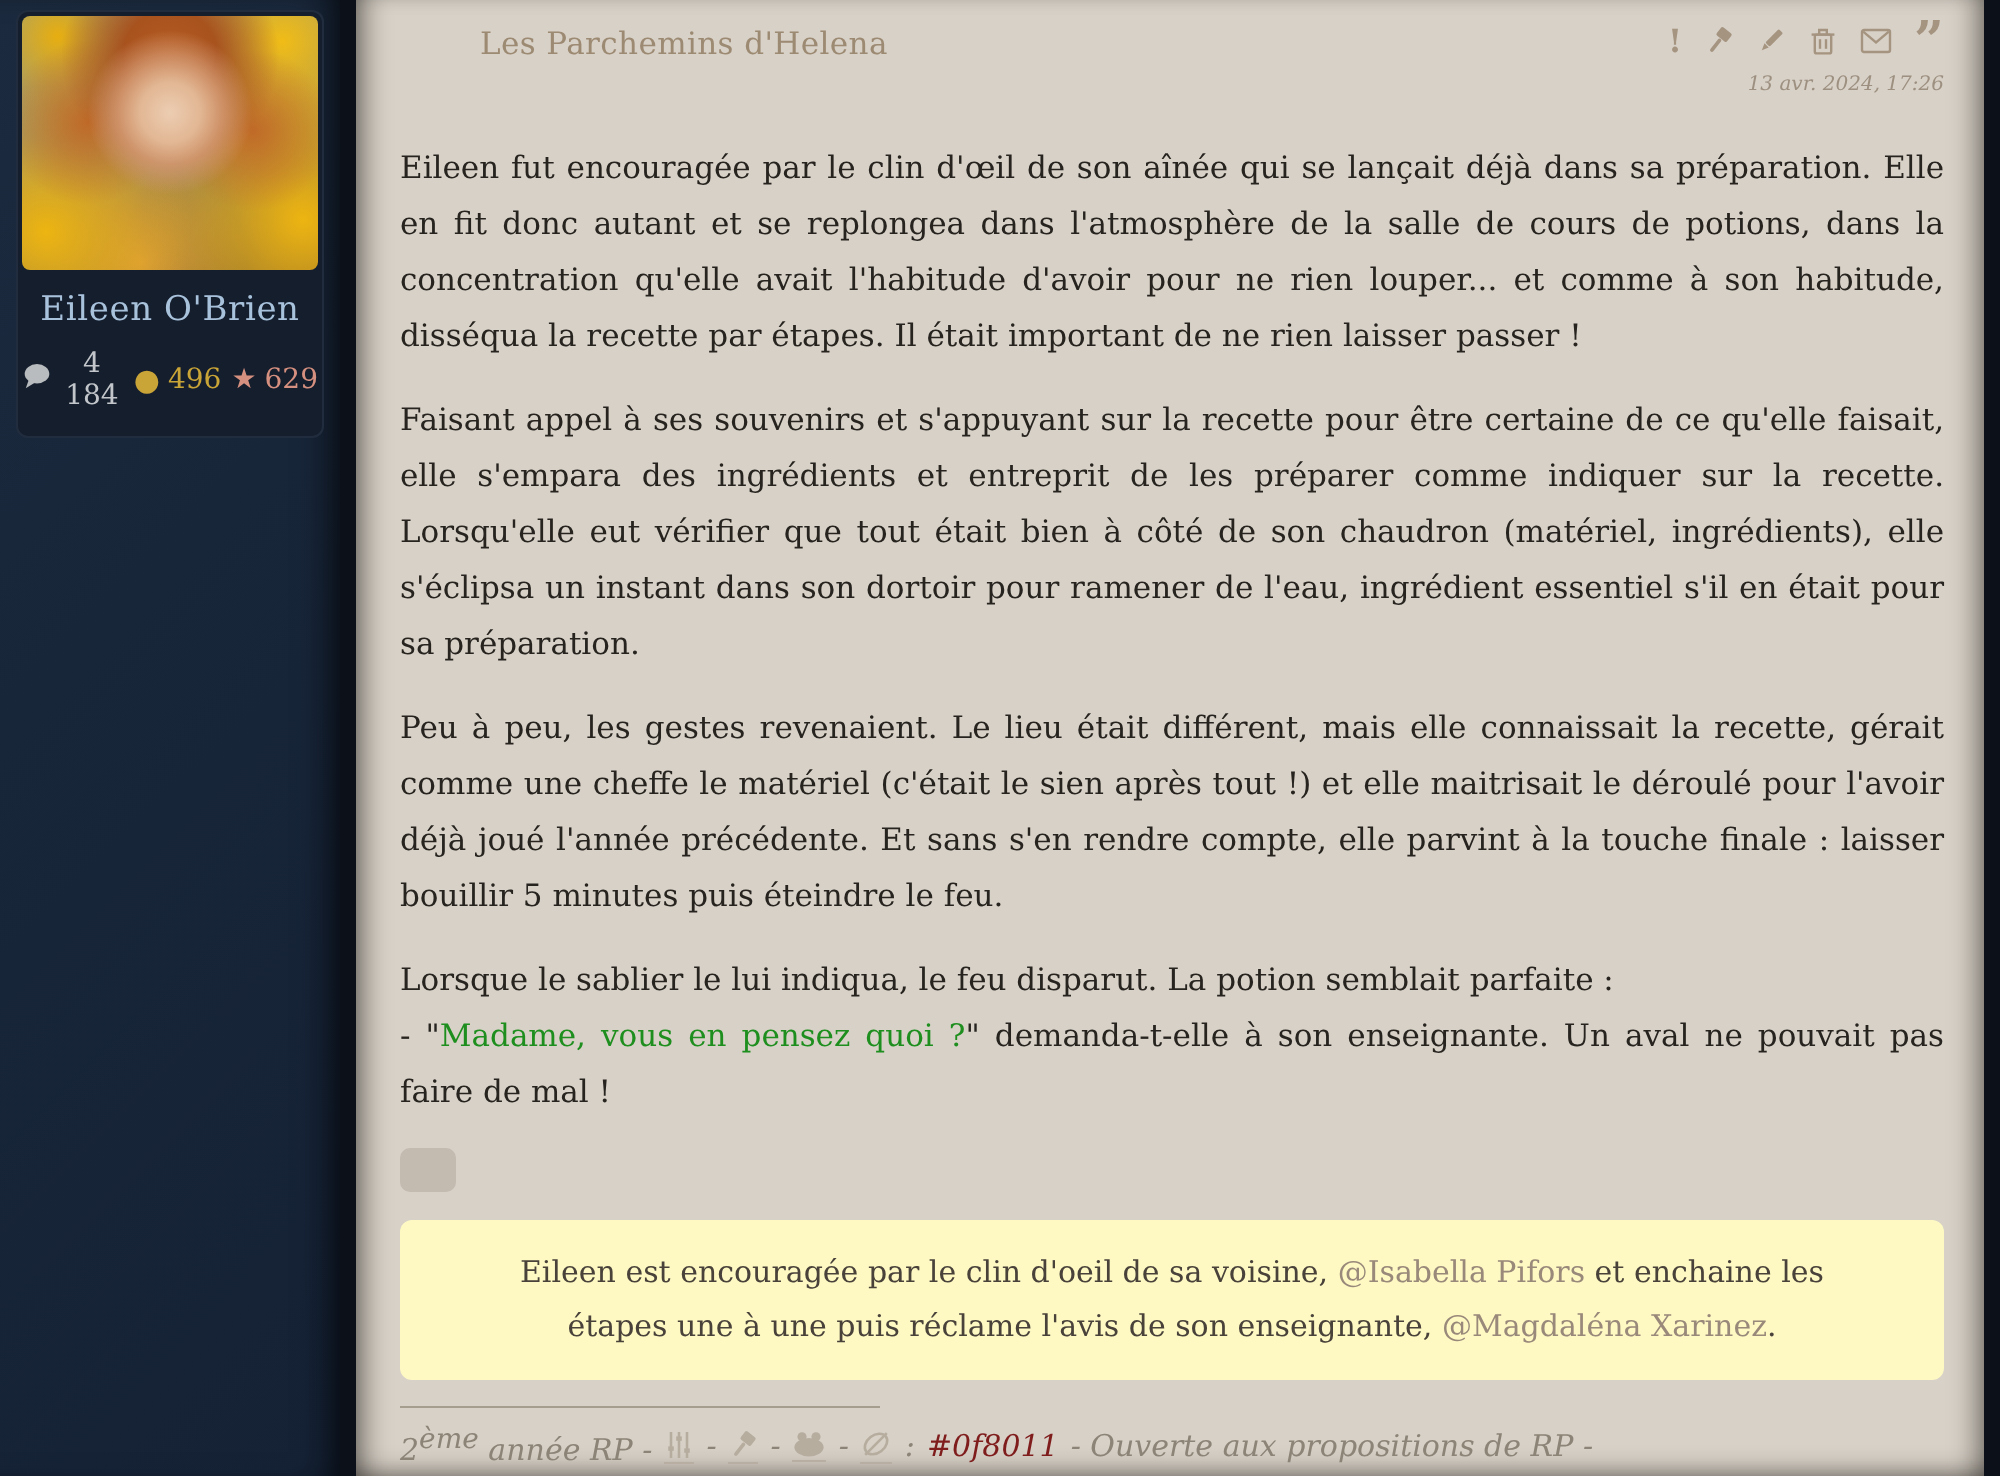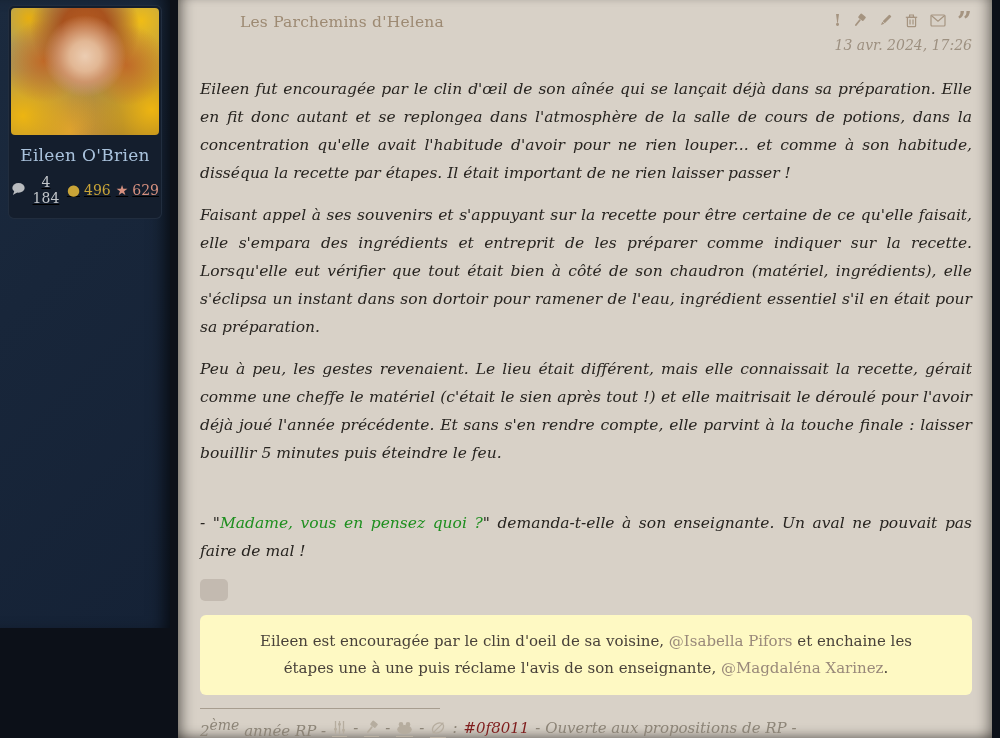--- a/index.html
+++ b/index.html
@@ -5,21 +5,21 @@
   * { margin:0; padding:0; box-sizing:border-box; }
   html,body { width:1000px; height:738px; overflow:hidden; }
   body {
     background:#0c1018;
     font-family:"DejaVu Serif","Liberation Serif",serif;
     position:relative;
   }
 
   
   .sidebar {
-    position:absolute; left:0; top:0; width:170px; height:628px;
+    position:absolute; left:0; top:0; width:170px; height:738px;
     background:linear-gradient(135deg,#1b2a3e 0%,#18263a 40%,#152236 100%);
     box-shadow:inset -14px 0 18px -10px rgba(0,0,0,0.75);
   }
   .profile-card {
     position:absolute; left:8px; top:5px; width:154px;
     background:#141e2d;
     border:1px solid rgba(160,190,220,0.10);
     border-radius:6px;
     padding:2px 2px 12px 2px;
     text-align:center;
@@ -40,21 +40,21 @@
       linear-gradient(160deg,#7d9aa6 0%, #9a8a60 50%, #7b5a33 100%);
   }
   .username {
     margin-top:10px; font-size:17px; color:#a9c2dc; letter-spacing:0.3px;
   }
   .rank {
     margin:6px 8px 0 8px; font-size:14px; line-height:20px; color:#7e95ad;
   }
   .stats {
     margin-top:9px; display:flex; justify-content:center; align-items:center;
-    gap:5px; font-size:14px;text-decoration:underline;
+    gap:5px; font-size:14px;
   }
   .stat { display:flex; align-items:center; gap:4px; }
   .stat-posts { color:#c2c6ca; }
   .stat-coins { color:#c9a437; }
   .stat-stars { color:#d6907f; }
   .coin-glyph { color:#c9a437; font-size:15px; line-height:1; }
   .star-glyph { color:#d6907f; font-size:14px; line-height:1; }
 
   
   .main {
@@ -68,24 +68,24 @@
     overflow:hidden;
   }
   .post-header { display:flex; justify-content:space-between; align-items:flex-start;margin-left:40px; }
   .post-title { font-size:15.5px; color:#9d8a73; font-weight:normal; letter-spacing:0.2px; }
   .post-actions { display:flex; align-items:center; gap:11px; color:#a59480; }
   .action { cursor:pointer; display:flex; align-items:center; }
   .action svg { display:block; }
   .excl-glyph { font-weight:bold; font-size:16px; line-height:14px; color:#a59480; }
   .quote-glyph { font-weight:bold; font-size:26px; line-height:12px; color:#a59480; font-family:"DejaVu Serif",serif; }
   .post-date {
-    text-align:right; font-style:italic; font-size:14px; color:#9d9080; margin-top:6px;
-  }
-
-  .post-body { margin-top:22px; color:#272420; font-size:15.5px; line-height:28px;font-style:italic; }
+    text-align:right; font-style:italic; font-size:10px; color:#9d9080; margin-top:6px;
+  }
+
+  .post-body { margin-top:22px; color:#272420; font-size:15.5px; line-height:28px; }
   .post-body p { text-align:justify; margin-bottom:14px; }
   .dialogue-quote { color:#1e8f1f; }
 
   .collapsed-square {
     width:28px; height:22px; border-radius:5px; background:#c3bab0; margin-top:14px;
   }
 
   .summary-box {
     margin-top:14px; background:#fef9c3; border-radius:6px;
     padding:13px 34px; text-align:center;
@@ -177,21 +177,21 @@
       </span>
     </div>
   </div>
 
   <div class="post-date">13 avr. 2024, 17:26</div>
 
   <div class="post-body">
     <p>Eileen fut encouragée par le clin d'œil de son aînée qui se lançait déjà dans sa préparation. Elle en fit donc autant et se replongea dans l'atmosphère de la salle de cours de potions, dans la concentration qu'elle avait l'habitude d'avoir pour ne rien louper... et comme à son habitude, disséqua la recette par étapes. Il était important de ne rien laisser passer !</p>
     <p>Faisant appel à ses souvenirs et s'appuyant sur la recette pour être certaine de ce qu'elle faisait, elle s'empara des ingrédients et entreprit de les préparer comme indiquer sur la recette. Lorsqu'elle eut vérifier que tout était bien à côté de son chaudron (matériel, ingrédients), elle s'éclipsa un instant dans son dortoir pour ramener de l'eau, ingrédient essentiel s'il en était pour sa préparation.</p>
     <p>Peu à peu, les gestes revenaient. Le lieu était différent, mais elle connaissait la recette, gérait comme une cheffe le matériel (c'était le sien après tout !) et elle maitrisait le déroulé pour l'avoir déjà joué l'année précédente. Et sans s'en rendre compte, elle parvint à la touche finale : laisser bouillir 5 minutes puis éteindre le feu.</p>
-    <p><br><span>- "</span><span class="dialogue-quote">Madame, vous en pensez quoi ?</span><span>" demanda-t-elle à son enseignante. Un aval ne pouvait pas faire de mal !</span></p>
+    <p><span>Lorsque le sablier le lui indiqua, le feu disparut. La potion semblait parfaite :</span><br><span>- "</span><span class="dialogue-quote">Madame, vous en pensez quoi ?</span><span>" demanda-t-elle à son enseignante. Un aval ne pouvait pas faire de mal !</span></p>
   </div>
 
   <div class="collapsed-square"></div>
 
   <div class="summary-box"><span>Eileen est encouragée par le clin d'oeil de sa voisine, </span><span class="mention">@Isabella Pifors</span><span> et enchaine les étapes une à une puis réclame l'avis de son enseignante, </span><span class="mention">@Magdaléna Xarinez</span><span>.</span></div>
 
   <div class="signature">
     <hr class="signature-rule">
     <div class="sig-line1">
       <span><span>2</span><sup>ème</sup><span> année RP -</span></span>

